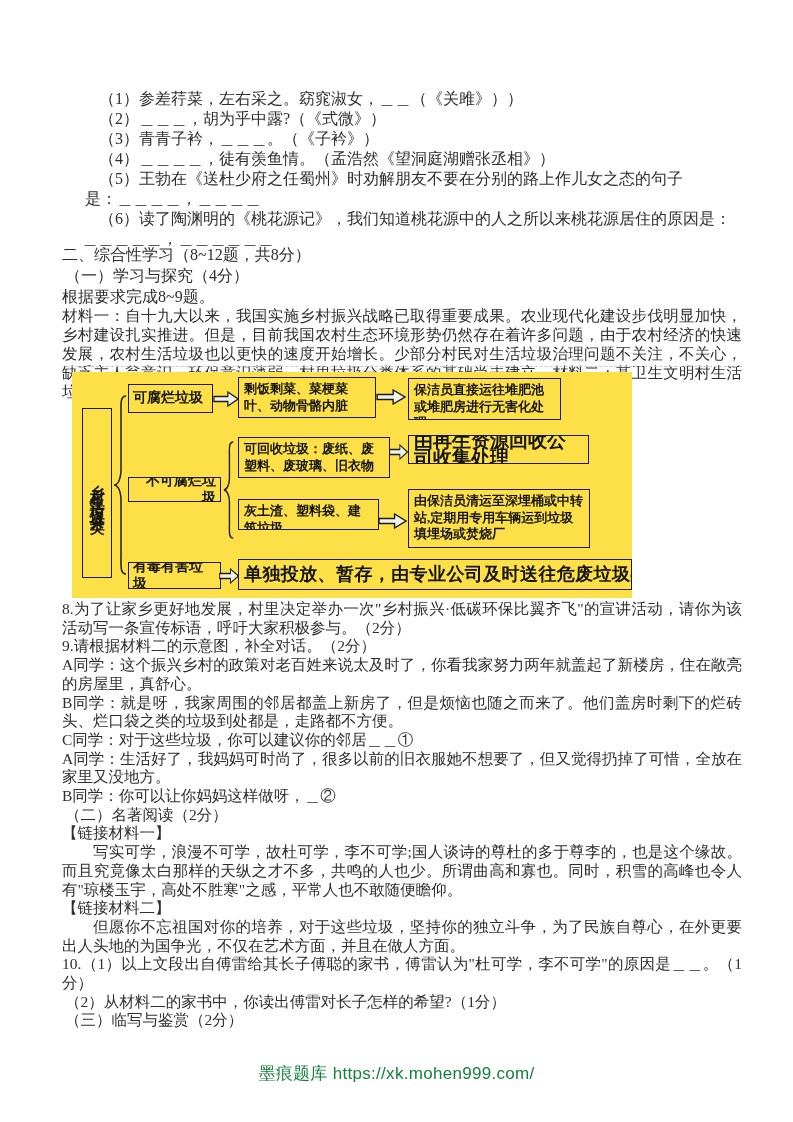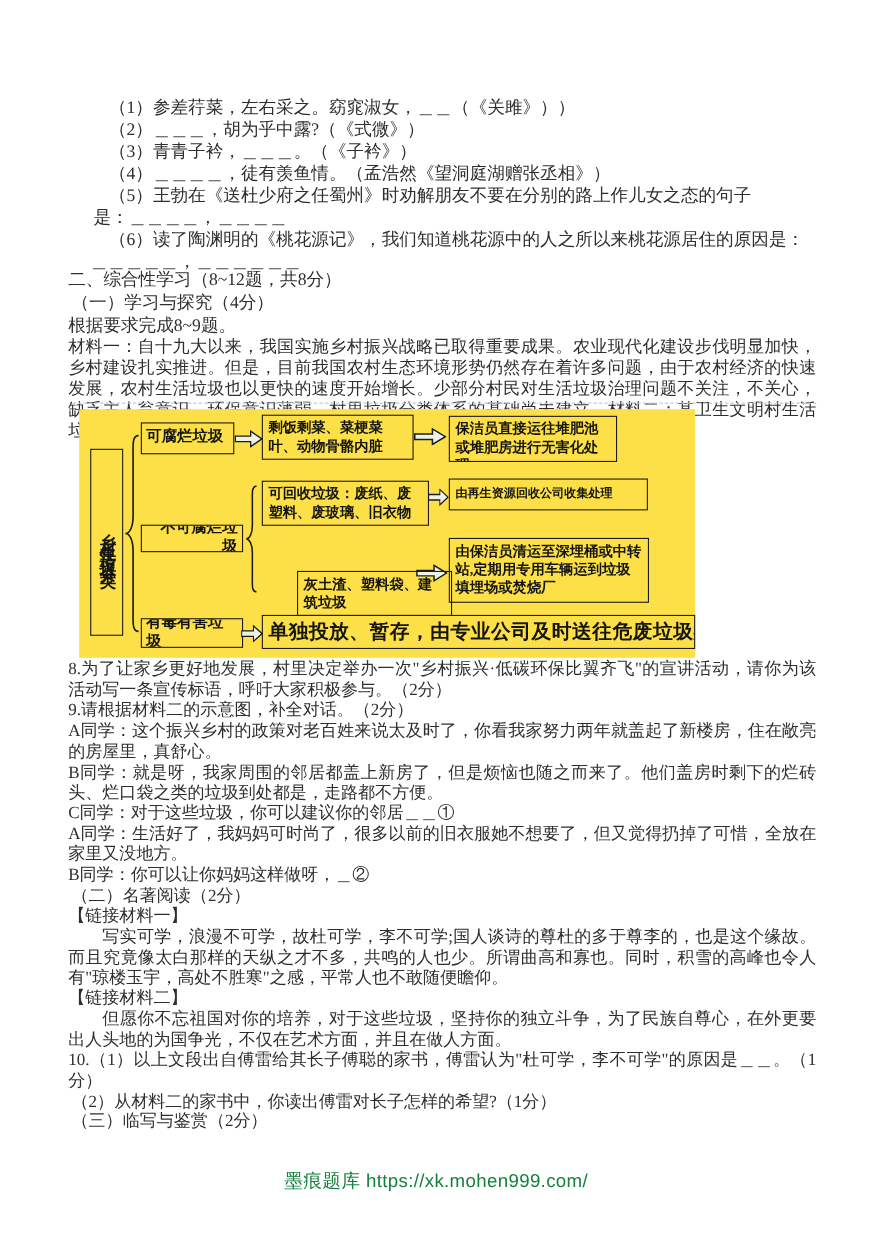--- a/index.html
+++ b/index.html
@@ -37,23 +37,23 @@
   .brace svg { width:100%; height:100%; display:block; }
   .brace path { fill:none; stroke:#1c1c1c; stroke-width:1.5; }
   .harrow { position:absolute; height:16px; }
   .harrow svg { width:100%; height:100%; display:block; }
   .harrow polygon { fill:#eef3e9; stroke:#1c1c1c; stroke-width:1.3; }
   #d-cat1   { left:56px;  top:12px;  width:85px;  height:29px; }
   #d-cat2   { left:56px;  top:105px; width:93px;  height:25px;text-align:right; }
   #d-cat3   { left:56px;  top:190px; width:93px;  height:27px; }
   #d-mid1   { left:166px; top:5px;   width:138px; height:41px; }
   #d-mid2   { left:166px; top:65px;  width:152px; height:41px; }
-  #d-mid3   { left:166px; top:147px; width:141px; height:41px;margin-left:32px; }
+  #d-mid3   { left:166px; top:127px; width:141px; height:31px; }
   #d-r1     { left:336px; top:6px;   width:153px; height:42px; }
-  #d-r2     { left:336px; top:63px;  width:181px; height:29px; display:flex; align-items:center; font-size:11px; }
+  #d-r2     { left:336px; top:63px;  width:181px; height:29px; display:flex; align-items:center; font-size:19px; }
   #d-r3     { left:336px; top:117px; width:182px; height:59px; }
   #d-bottom { left:166px; top:187px; width:394px; height:31px; display:flex; align-items:center; font-size:18px; letter-spacing:0.4px; white-space:nowrap; }
   #d-brace-main { left:40px;  top:22px; width:16px; height:182px; }
   #d-brace-sub  { left:150px; top:68px; width:13px; height:100px; }
   #d-arr1 { left:141px; top:19px;  width:26px; }
   #d-arr2 { left:304px; top:17px;  width:30px; }
   #d-arr3 { left:317px; top:72px;  width:19px; }
   #d-arr4 { left:306px; top:141px; width:29px; }
   #d-arr5 { left:147px; top:196px; width:20px; }
   

